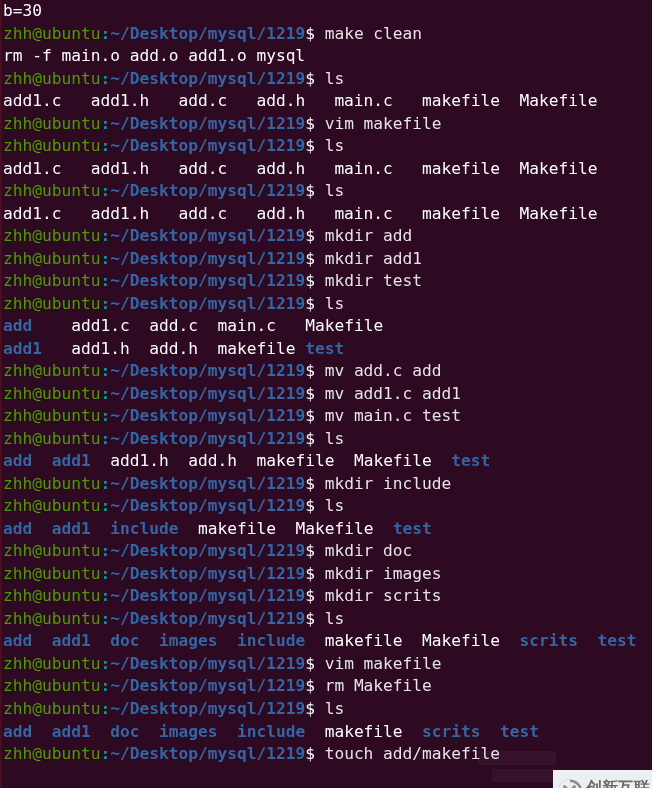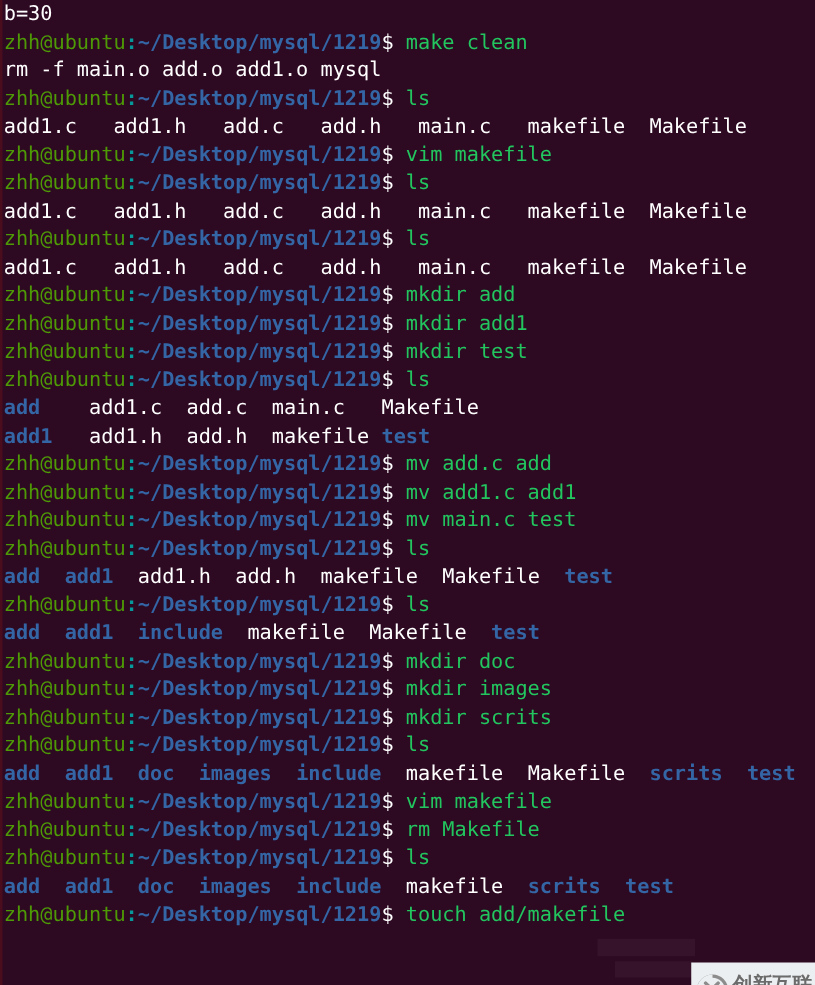--- a/index.html
+++ b/index.html
@@ -39,21 +39,21 @@
     letter-spacing: 0px;
     white-space: pre;
     color: #ffffff;
     font-family: "DejaVu Sans Mono", "Liberation Mono", monospace;
   }
   .seg { white-space: pre; }
   .c-user   { color: #4e9a06; font-weight: normal; }
   .c-colon  { color: #06989a; font-weight: bold; }
   .c-path   { color: #3465a4; font-weight: bold; }
   .c-dollar { color: #ffffff; }
-  .c-cmd    { color: #22c55e; }
+  .c-cmd    { color: #e5e5e5; }
   .c-out    { color: #ffffff; }
   .c-dir    { color: #3465a4; font-weight: bold; }
   .c-file   { color: #ffffff; }
 
   
   #watermark {
     position: absolute;
     left: 553px; top: 770px;
     width: 99px; height: 43px;
     background: #eceff1;
@@ -109,20 +109,21 @@
       <div class="line"><span class="seg c-user">zhh@ubuntu</span><span class="seg c-colon">:</span><span class="seg c-path">~/Desktop/mysql/1219</span><span class="seg c-dollar">$ </span><span class="seg c-cmd">mkdir add1</span></div>
       <div class="line"><span class="seg c-user">zhh@ubuntu</span><span class="seg c-colon">:</span><span class="seg c-path">~/Desktop/mysql/1219</span><span class="seg c-dollar">$ </span><span class="seg c-cmd">mkdir test</span></div>
       <div class="line"><span class="seg c-user">zhh@ubuntu</span><span class="seg c-colon">:</span><span class="seg c-path">~/Desktop/mysql/1219</span><span class="seg c-dollar">$ </span><span class="seg c-cmd">ls</span></div>
       <div class="line"><span class="seg c-dir">add    </span><span class="seg c-file">add1.c  </span><span class="seg c-file">add.c  </span><span class="seg c-file">main.c   </span><span class="seg c-file">Makefile</span></div>
       <div class="line"><span class="seg c-dir">add1   </span><span class="seg c-file">add1.h  </span><span class="seg c-file">add.h  </span><span class="seg c-file">makefile </span><span class="seg c-dir">test</span></div>
       <div class="line"><span class="seg c-user">zhh@ubuntu</span><span class="seg c-colon">:</span><span class="seg c-path">~/Desktop/mysql/1219</span><span class="seg c-dollar">$ </span><span class="seg c-cmd">mv add.c add</span></div>
       <div class="line"><span class="seg c-user">zhh@ubuntu</span><span class="seg c-colon">:</span><span class="seg c-path">~/Desktop/mysql/1219</span><span class="seg c-dollar">$ </span><span class="seg c-cmd">mv add1.c add1</span></div>
       <div class="line"><span class="seg c-user">zhh@ubuntu</span><span class="seg c-colon">:</span><span class="seg c-path">~/Desktop/mysql/1219</span><span class="seg c-dollar">$ </span><span class="seg c-cmd">mv main.c test</span></div>
       <div class="line"><span class="seg c-user">zhh@ubuntu</span><span class="seg c-colon">:</span><span class="seg c-path">~/Desktop/mysql/1219</span><span class="seg c-dollar">$ </span><span class="seg c-cmd">ls</span></div>
       <div class="line"><span class="seg c-dir">add  </span><span class="seg c-dir">add1  </span><span class="seg c-file">add1.h  </span><span class="seg c-file">add.h  </span><span class="seg c-file">makefile  </span><span class="seg c-file">Makefile  </span><span class="seg c-dir">test</span></div>
+      <div class="line"><span class="seg c-user">zhh@ubuntu</span><span class="seg c-colon">:</span><span class="seg c-path">~/Desktop/mysql/1219</span><span class="seg c-dollar">$ </span><span class="seg c-cmd">mkdir include</span></div>
       <div class="line"><span class="seg c-user">zhh@ubuntu</span><span class="seg c-colon">:</span><span class="seg c-path">~/Desktop/mysql/1219</span><span class="seg c-dollar">$ </span><span class="seg c-cmd">ls</span></div>
       <div class="line"><span class="seg c-dir">add  </span><span class="seg c-dir">add1  </span><span class="seg c-dir">include  </span><span class="seg c-file">makefile  </span><span class="seg c-file">Makefile  </span><span class="seg c-dir">test</span></div>
       <div class="line"><span class="seg c-user">zhh@ubuntu</span><span class="seg c-colon">:</span><span class="seg c-path">~/Desktop/mysql/1219</span><span class="seg c-dollar">$ </span><span class="seg c-cmd">mkdir doc</span></div>
       <div class="line"><span class="seg c-user">zhh@ubuntu</span><span class="seg c-colon">:</span><span class="seg c-path">~/Desktop/mysql/1219</span><span class="seg c-dollar">$ </span><span class="seg c-cmd">mkdir images</span></div>
       <div class="line"><span class="seg c-user">zhh@ubuntu</span><span class="seg c-colon">:</span><span class="seg c-path">~/Desktop/mysql/1219</span><span class="seg c-dollar">$ </span><span class="seg c-cmd">mkdir scrits</span></div>
       <div class="line"><span class="seg c-user">zhh@ubuntu</span><span class="seg c-colon">:</span><span class="seg c-path">~/Desktop/mysql/1219</span><span class="seg c-dollar">$ </span><span class="seg c-cmd">ls</span></div>
       <div class="line"><span class="seg c-dir">add  </span><span class="seg c-dir">add1  </span><span class="seg c-dir">doc  </span><span class="seg c-dir">images  </span><span class="seg c-dir">include  </span><span class="seg c-file">makefile  </span><span class="seg c-file">Makefile  </span><span class="seg c-dir">scrits  </span><span class="seg c-dir">test</span></div>
       <div class="line"><span class="seg c-user">zhh@ubuntu</span><span class="seg c-colon">:</span><span class="seg c-path">~/Desktop/mysql/1219</span><span class="seg c-dollar">$ </span><span class="seg c-cmd">vim makefile</span></div>
       <div class="line"><span class="seg c-user">zhh@ubuntu</span><span class="seg c-colon">:</span><span class="seg c-path">~/Desktop/mysql/1219</span><span class="seg c-dollar">$ </span><span class="seg c-cmd">rm Makefile</span></div>
       <div class="line"><span class="seg c-user">zhh@ubuntu</span><span class="seg c-colon">:</span><span class="seg c-path">~/Desktop/mysql/1219</span><span class="seg c-dollar">$ </span><span class="seg c-cmd">ls</span></div>

